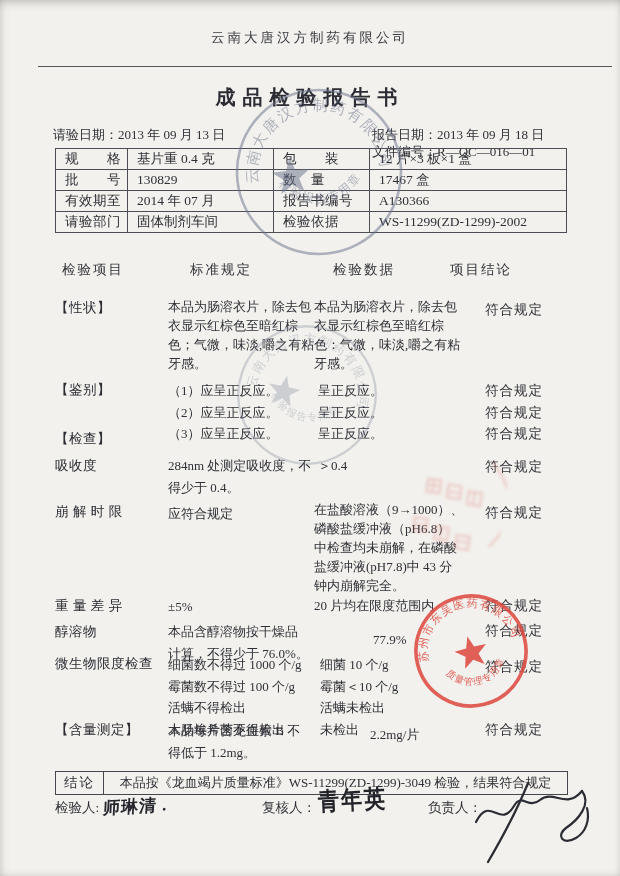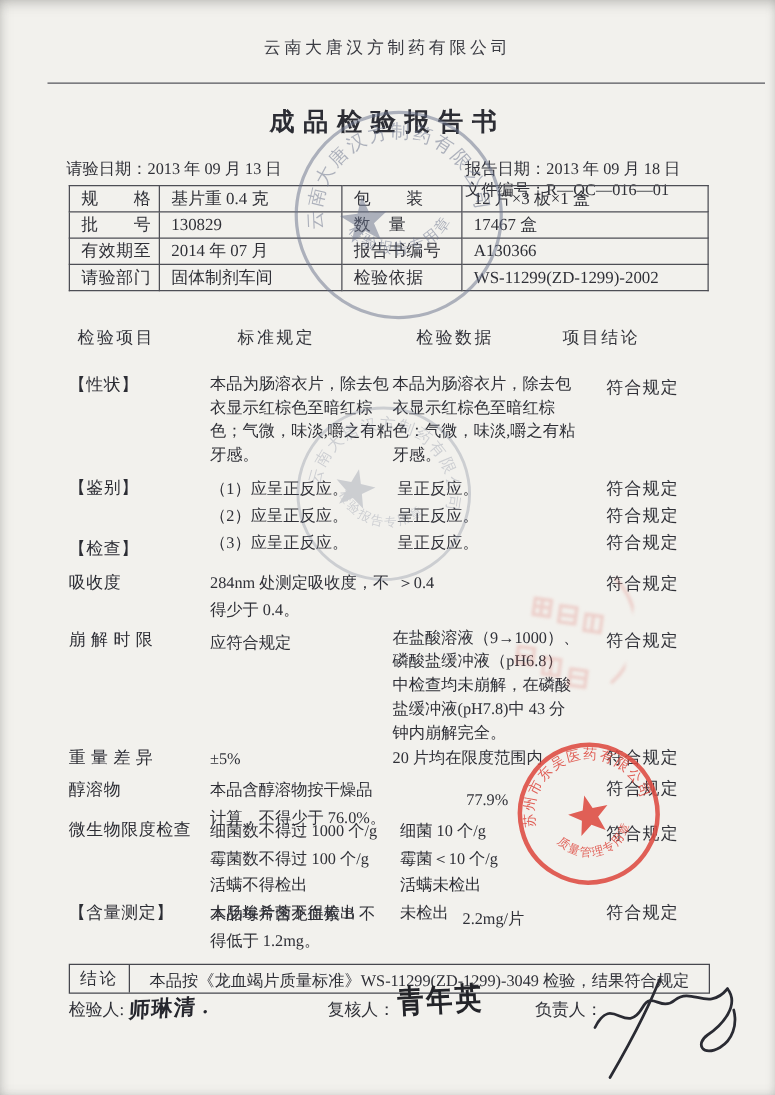--- a/index.html
+++ b/index.html
@@ -25,21 +25,21 @@
   table.info td{border:1px solid #4d4e55;height:20px;font-size:13.5px;padding:0 0 0 9px;white-space:nowrap;overflow:hidden;color:#2f3037;}
   td.ilab{letter-spacing:.5px;}
 
   .colhead{top:261px;font-size:13.5px;letter-spacing:2px;color:#33343b;}
 
   .ilabel{position:absolute;font-size:13.5px;letter-spacing:.5px;white-space:nowrap;color:#2c2d34;}
   .std,.dat{position:absolute;font-size:13px;line-height:21.5px;white-space:pre-line;width:158px;color:#2f3037;}
   .res{position:absolute;left:485px;font-size:13.5px;line-height:21.5px;white-space:pre-line;letter-spacing:1px;color:#2f3037;}
   .lh19{line-height:19px !important;}
 
-  .conclusion{top:771px;left:55px;width:511px;height:22px;border:1.3px solid #46474e;display:flex;align-items:flex-end;}
+  .conclusion{top:771px;left:55px;width:511px;height:22px;border:1.3px solid #46474e;display:flex;align-items:center;}
   .conclusion .clab{width:47px;text-align:center;border-right:1.3px solid #46474e;align-self:stretch;display:flex;align-items:center;justify-content:center;font-size:13.5px;letter-spacing:2px;}
   .conclusion .ctext{flex:1;text-align:center;font-size:13px;white-space:nowrap;}
 
   .siglabel{top:799px;font-size:13.5px;}
   .hand1{top:795px;left:103px;font-size:17px;font-weight:700;transform:rotate(-3deg) skewX(-6deg);letter-spacing:1px;color:#26272e;}
   .hand2{top:786px;left:318px;font-size:21px;font-weight:800;transform:rotate(-3deg) scaleY(1.18);letter-spacing:2px;color:#232429;}
 
   .stamp{position:absolute;pointer-events:none;}
   .stampA{left:233px;top:86px;opacity:.50;transform:rotate(-6deg);}
   .stampB{left:235px;top:323px;opacity:.27;transform:rotate(12deg);}

